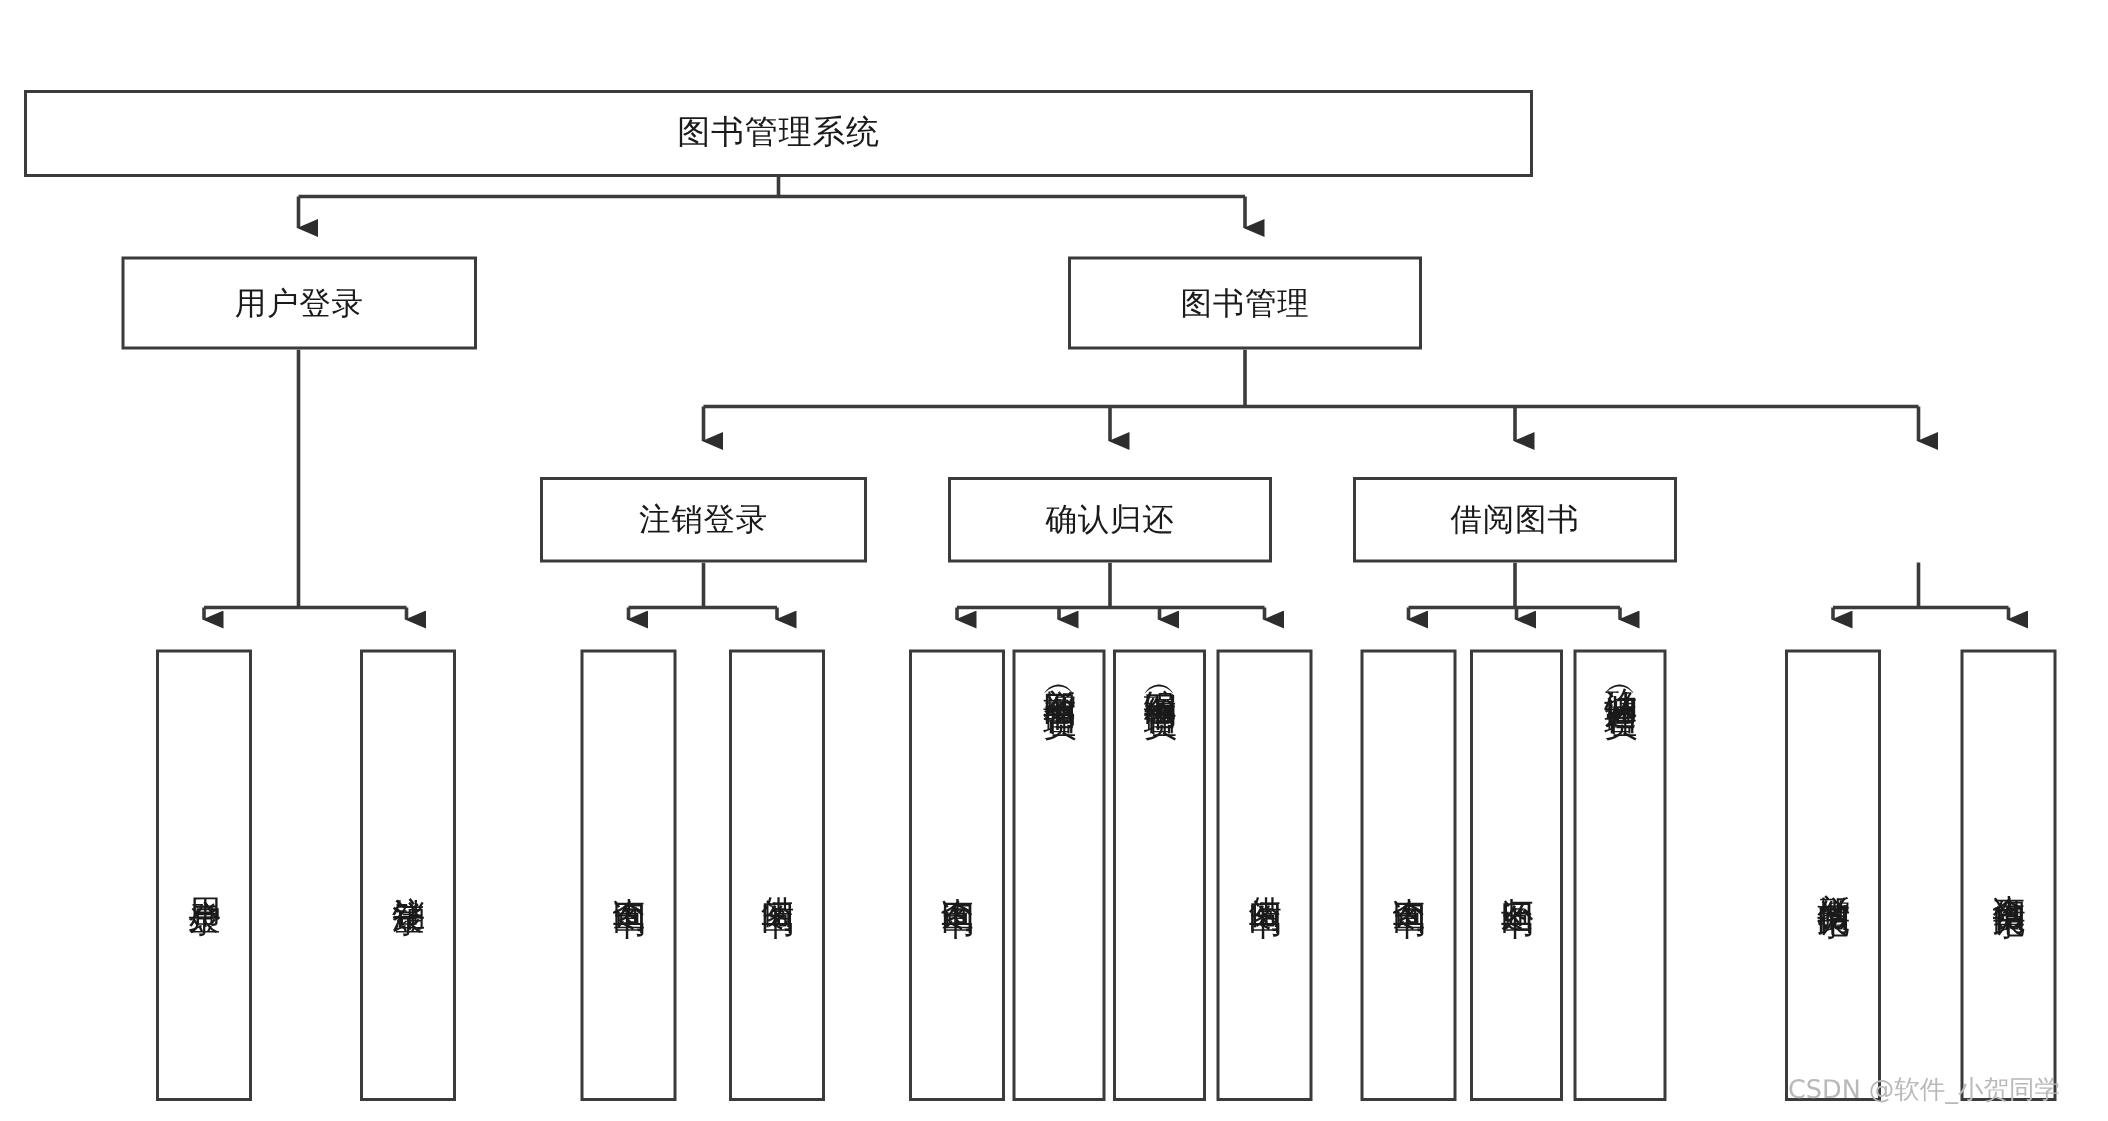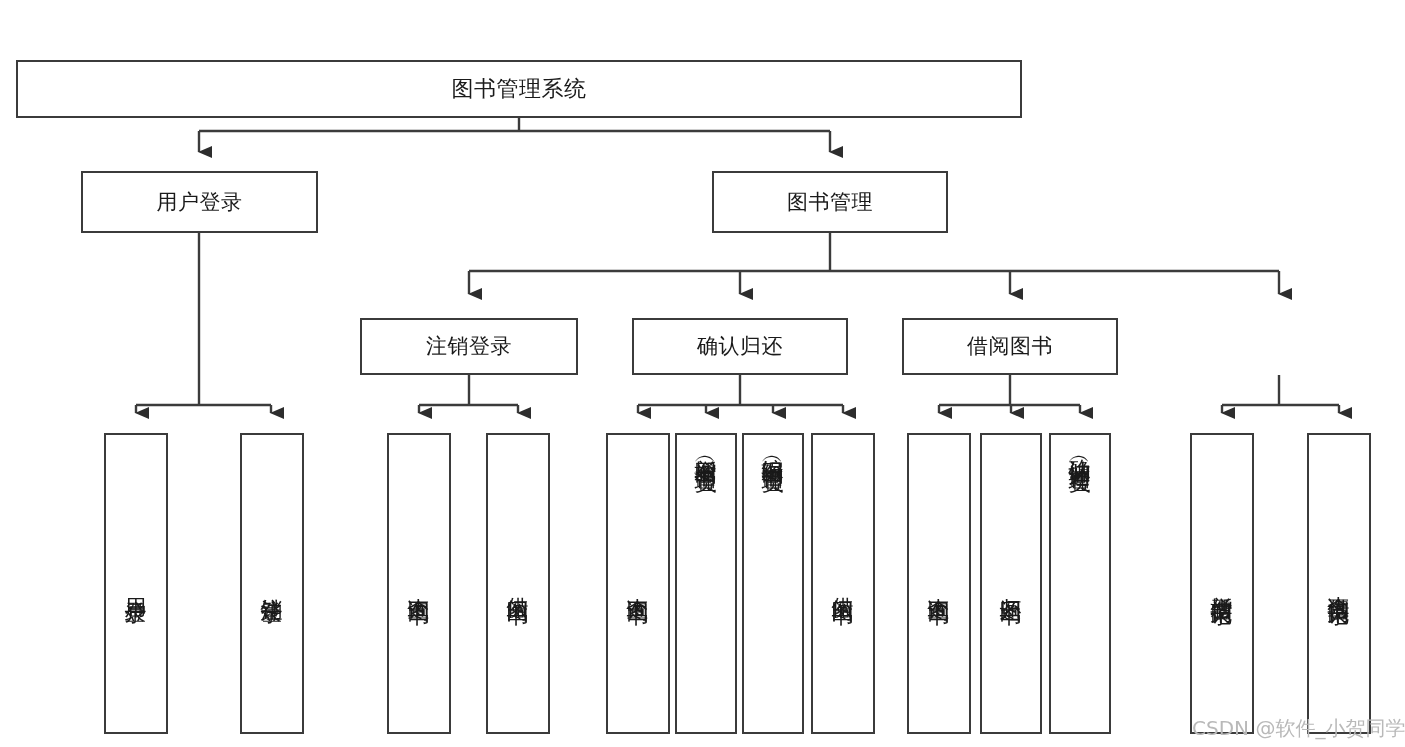--- a/index.html
+++ b/index.html
@@ -63,21 +63,21 @@
     line-height: 1.05;
     letter-spacing: 2px;
     white-space: nowrap;
   }
   .node.vert.centered {
     align-items: center;
     padding-top: 0;
   }
   .watermark {
     position: absolute;
-    font-size: 20px;
+    font-size: 17px;
     color: #b9b9b9;
     white-space: nowrap;
     user-select: none;
   }
 </style>
 </head>
 <body>
 
 <div id="canvas">
 

